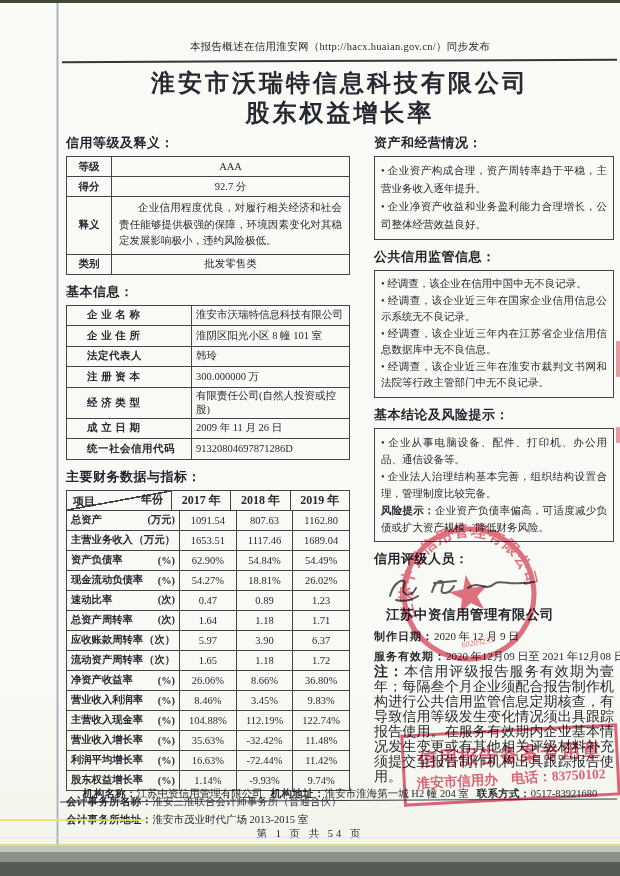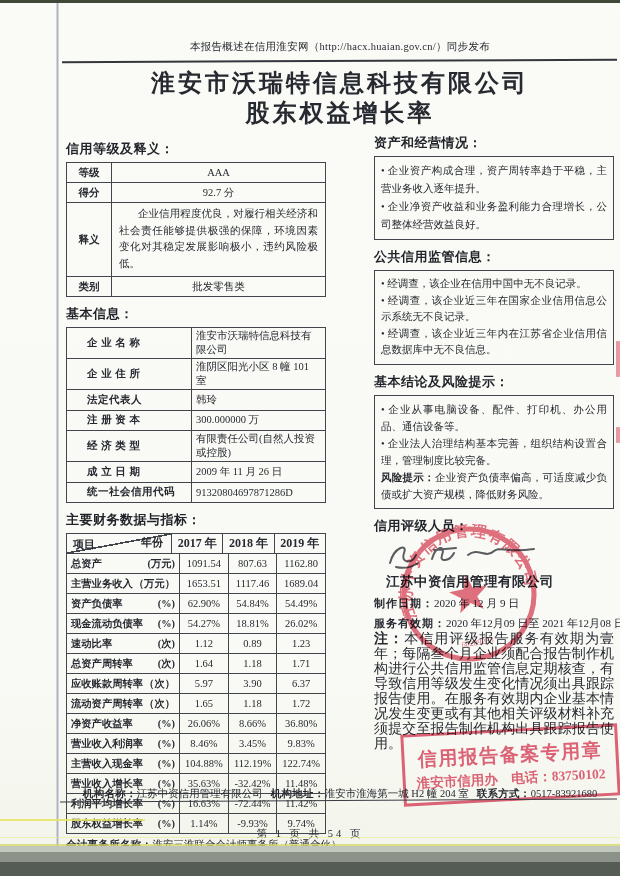--- a/index.html
+++ b/index.html
@@ -9,21 +9,21 @@
   .page{position:absolute;left:0;top:3px;width:620px;height:843px;
     background:linear-gradient(180deg,#fafbf6 0%,#f9faf5 80%,#f3f5ec 100%);}
   .fold-line{position:absolute;left:56px;top:0;width:3px;height:843px;
     background:linear-gradient(to right,#e8ebee,#aab1bd,#e8ebee);}
   
   .hdr-note{position:absolute;top:37px;left:70px;right:10px;text-align:center;font-size:10.5px;letter-spacing:.3px;}
   .hdr-line{position:absolute;top:57px;left:62px;right:3px;height:1.5px;background:#33363c;transform:rotate(-.25deg);}
   .title{position:absolute;top:64px;left:66px;right:6px;text-align:center;font-size:24px;font-weight:bold;letter-spacing:3px;}
   .t2{top:94px;}
   
-  .col-left{position:absolute;left:66px;top:137px;width:260px;}
+  .col-left{position:absolute;left:66px;top:131px;width:284px;}
   .col-right{position:absolute;left:374px;top:131px;width:240px;}
   .sec-h{font-size:13px;font-weight:bold;letter-spacing:.5px;margin:0 0 4px 0;color:#1f2228;}
   .mt{margin-top:8px;}
   
   .tbl{border:1.3px solid #41454c;font-size:10.5px;}
   .trow{display:flex;align-items:stretch;}
   .trow + .trow{border-top:1px solid #41454c;}
   .tcell{display:flex;align-items:center;justify-content:center;padding:1px 4px;}
   .rating-tbl .trow{min-height:19px;}
   .rating-tbl .lab{width:36px;font-weight:bold;}
@@ -191,21 +191,21 @@
             </div>
             <div class="fval">54.27%</div>
             <div class="fval">18.81%</div>
             <div class="fval">26.02%</div>
           </div>
           <div class="trow">
             <div class="fl-label">
               <span>速动比率</span>
               <span>(次)</span>
             </div>
-            <div class="fval">1.12</div>
+            <div class="fval">0.47</div>
             <div class="fval">0.89</div>
             <div class="fval">1.23</div>
           </div>
           <div class="trow">
             <div class="fl-label">
               <span>总资产周转率</span>
               <span>(次)</span>
             </div>
             <div class="fval">1.64</div>
             <div class="fval">1.18</div>
@@ -298,20 +298,21 @@
       <div class="bullet-box lh18" id="box-assets">
           <p>•  企业资产构成合理，资产周转率趋于平稳，主营业务收入逐年提升。</p>
           <p>•  企业净资产收益和业务盈利能力合理增长，公司整体经营效益良好。</p>
         </div>
 
       <div class="sec-h">公共信用监管信息：</div>
       <div class="bullet-box lh165" id="box-credit">
           <p>•  经调查，该企业在信用中国中无不良记录。</p>
           <p>•  经调查，该企业近三年在国家企业信用信息公示系统无不良记录。</p>
           <p>•  经调查，该企业近三年内在江苏省企业信用信息数据库中无不良信息。</p>
+          <p>•  经调查，该企业近三年在淮安市裁判文书网和法院等行政主管部门中无不良记录。</p>
         </div>
 
       <div class="sec-h">基本结论及风险提示：</div>
       <div class="bullet-box lh17" id="box-conclusion">
           <p>•  企业从事电脑设备、配件、打印机、办公用品、通信设备等。</p>
           <p>•  企业法人治理结构基本完善，组织结构设置合理，管理制度比较完备。</p>
           <p><b>风险提示：</b><span>企业资产负债率偏高，可适度减少负债或扩大资产规模，降低财务风险。</span></p>
         </div>
 
       <div class="sec-h mt">信用评级人员：</div>

